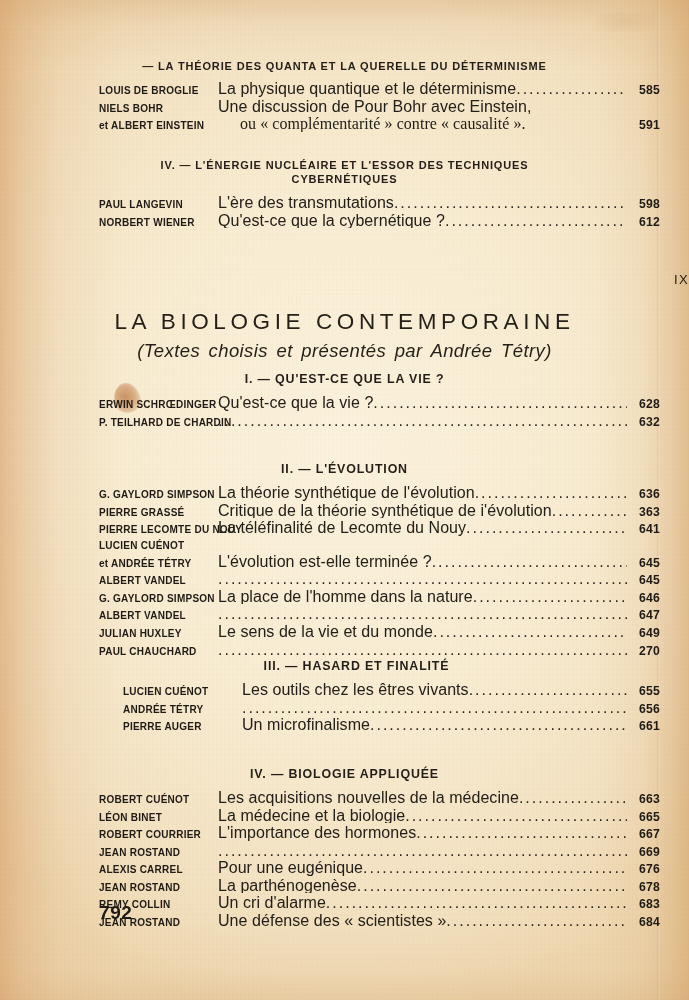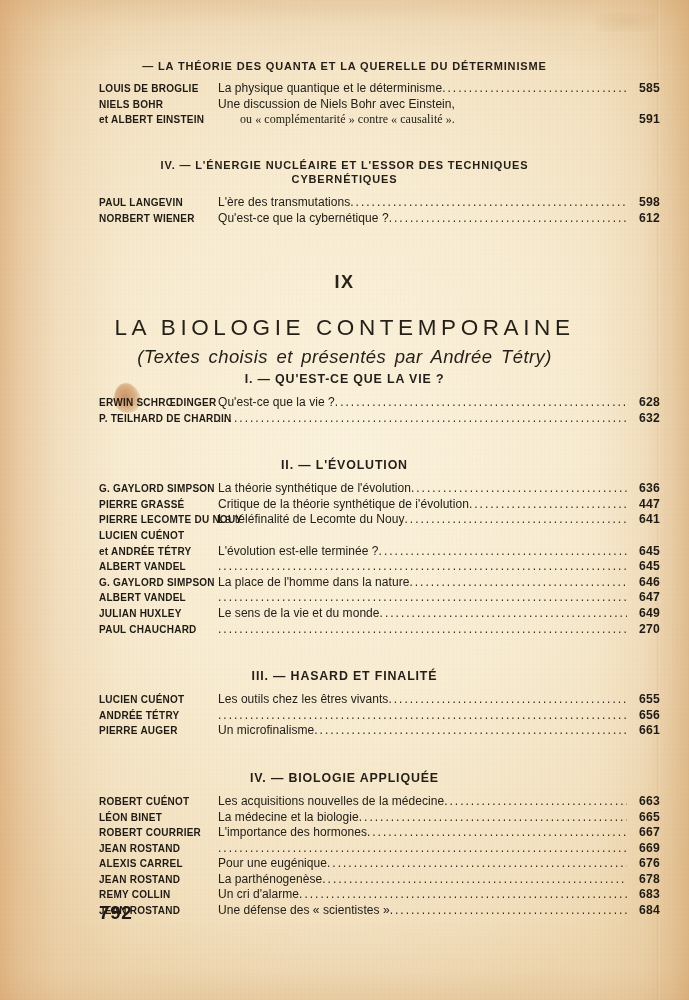--- a/index.html
+++ b/index.html
@@ -116,21 +116,21 @@
     color: #1f1a14;
     overflow: visible;
   }
 
   .title-cell {
     flex: 1 1 auto;
     position: relative;
     overflow: hidden;
     padding-right: 6px;
     color: #232019;
-    font-size: 12.0px;
+    font-size: 16px;
     letter-spacing: 0.05px;
   }
 
   
   .title-cell .lead {
     display: inline-block;
     overflow: hidden;
     white-space: nowrap;
     vertical-align: bottom;
     letter-spacing: 2.0px;
@@ -147,25 +147,25 @@
     text-align: left;
     padding-left: 6px;
     font-weight: bold;
     font-size: 12.2px;
     letter-spacing: 0.2px;
     color: #1f1a14;
   }
 
   
   .chapnum {
-    text-align: center;
-    font-size: 18px;
+    text-align: right;
+    font-size: 13px;
     letter-spacing: 1.4px;
     color: #272118;
-    font-weight: bold;
+    font-weight: normal;
   }
 
   .chaptitle {
     text-align: center;
     font-size: 22.5px;
     letter-spacing: 4.6px;
     font-weight: normal;
     color: #241f17;
     margin-top: 22px;
   }
@@ -216,21 +216,21 @@
             <div class="author">LOUIS DE BROGLIE</div>
             <div class="title-cell">
               <span class="txt">La physique quantique et le déterminisme</span>
               <span class="lead"> ..........................................................................................</span>
             </div>
             <div class="pageno">585</div>
           </div>
           <div class="row">
             <div class="author">NIELS BOHR</div>
             <div class="title-cell">
-              <span class="txt">Une discussion de Niels Bohr avec Einstein,</span>
+              <span class="txt">Une discussion de Pour Bohr avec Einstein,</span>
             </div>
             <div class="pageno"></div>
           </div>
           <div class="row">
             <div class="author">et ALBERT EINSTEIN</div>
             <div class="title-cell" style="padding-left: 22px; font-family: Liberation Serif, serif;">
               <span class="txt">ou « complémentarité » contre « causalité ».</span>
             </div>
             <div class="pageno">591</div>
           </div>
@@ -300,21 +300,21 @@
                 <span class="lead"> ..........................................................................................</span>
               </div>
               <div class="pageno">636</div>
             </div>
             <div class="row">
               <div class="author">PIERRE GRASSÉ</div>
               <div class="title-cell">
                 <span class="txt">Critique de la théorie synthétique de i'évolution</span>
                 <span class="lead"> ..........................................................................................</span>
               </div>
-              <div class="pageno">447</div>
+              <div class="pageno">363</div>
             </div>
             <div class="row">
               <div class="author">PIERRE LECOMTE DU NOUY</div>
               <div class="title-cell">
                 <span class="txt">La téléfinalité de Lecomte du Nouy</span>
                 <span class="lead"> ..........................................................................................</span>
               </div>
               <div class="pageno">641</div>
             </div>
             <div class="row">
@@ -367,21 +367,21 @@
             <div class="row">
               <div class="author">PAUL CHAUCHARD</div>
               <div class="title-cell">
                 <span class="txt"></span>
                 <span class="lead">..........................................................................................</span>
               </div>
               <div class="pageno">270</div>
             </div>
           </div>
         </div>
-        <div style="margin-top: 32px;">
+        <div style=" padding-left: 24px;">
           <div class="section-head">III. — HASARD ET FINALITÉ</div>
           <div class="entries">
             <div class="row">
               <div class="author">LUCIEN CUÉNOT</div>
               <div class="title-cell">
                 <span class="txt">Les outils chez les êtres vivants</span>
                 <span class="lead"> ..........................................................................................</span>
               </div>
               <div class="pageno">655</div>
             </div>

